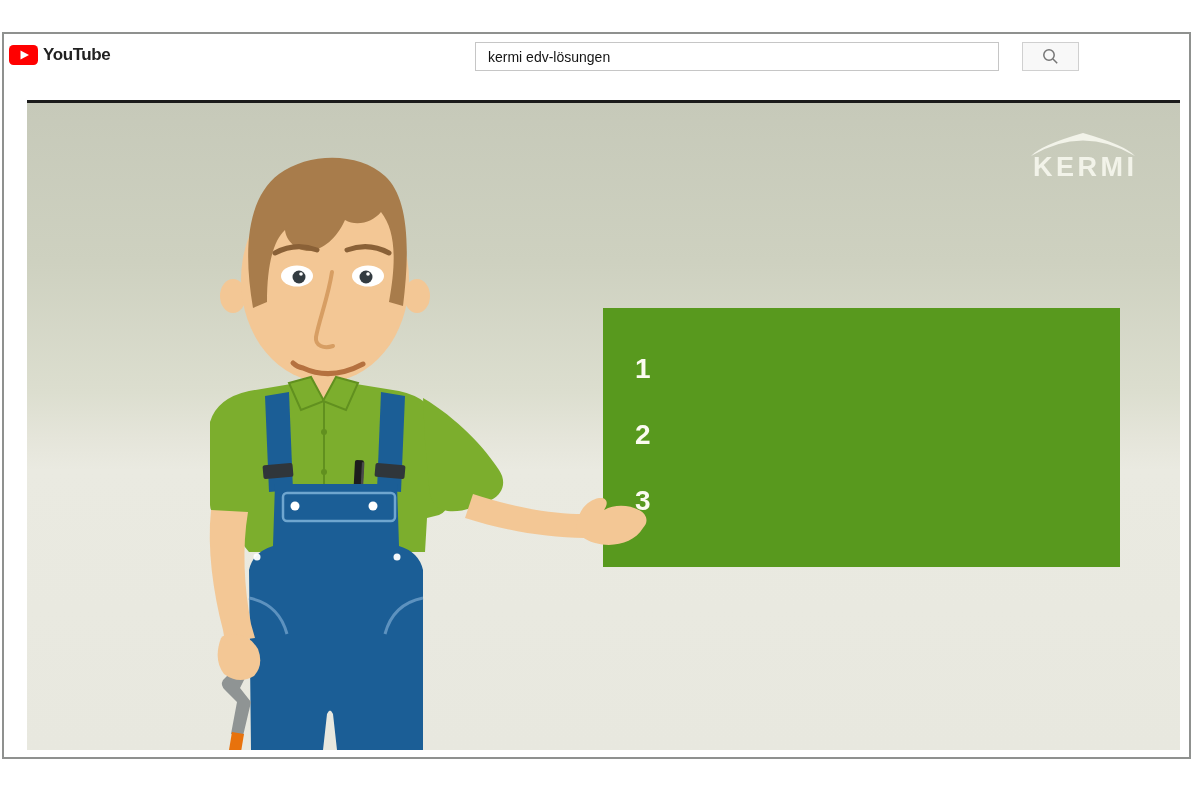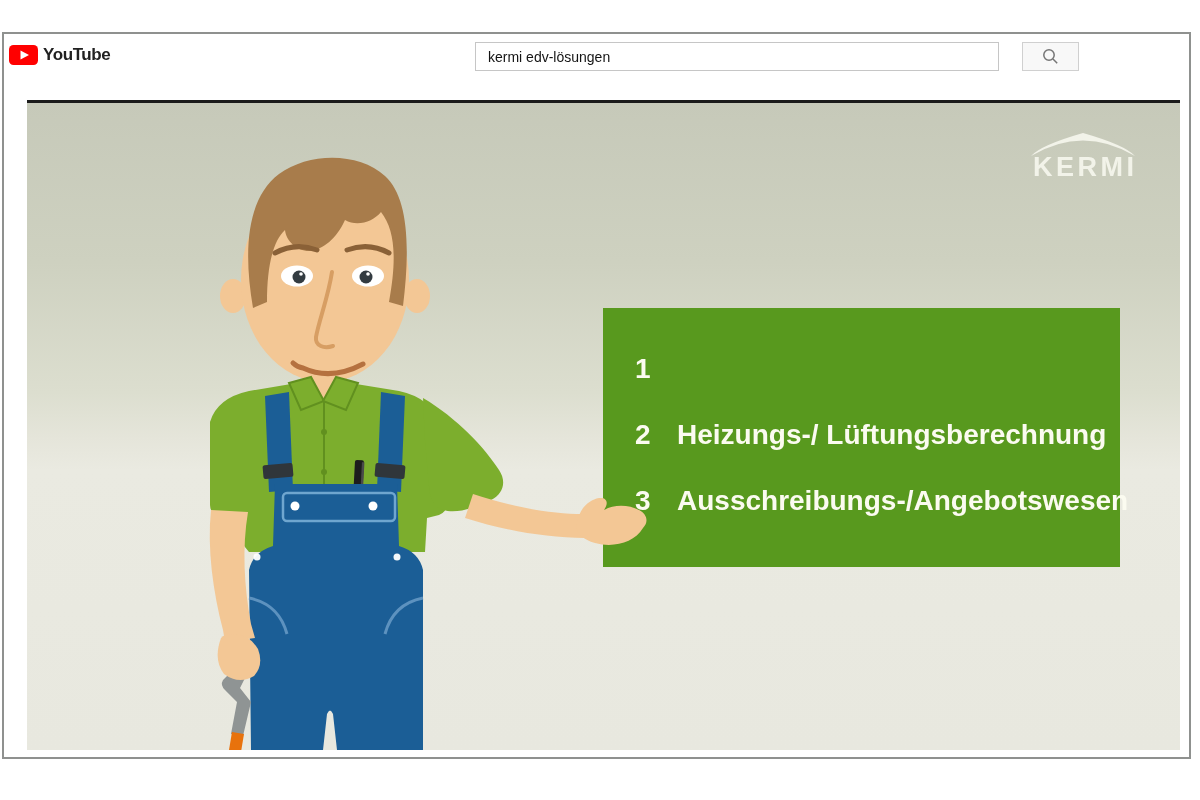--- a/index.html
+++ b/index.html
@@ -72,26 +72,24 @@
   <div class="video-topline"></div>
 
   <div class="list-panel">
 
       <div class="list-row">
         <span class="num">1</span>
       </div>
 
       <div class="list-row">
         <span class="num">2</span>
-        <span class="label">Heizungs-/ Lüftungsberechnung</span>
       </div>
 
       <div class="list-row">
         <span class="num">3</span>
-        <span class="label">Ausschreibungs-/Angebotswesen</span>
       </div>
     </div>
 
   <svg class="art" viewBox="0 0 1153 650">
 
     <g opacity="0.85">
       <path d="M1004,56 Q1056,25 1108,56 Q1098,45 1056,33 Q1014,45 1004,56 Z" fill="#fafaf2"></path>
       <text x="1006" y="76" font-size="27" font-weight="bold" letter-spacing="1" textLength="102" fill="#fafaf2" font-family="Liberation Sans, sans-serif">KERMI</text>
     </g>
 

